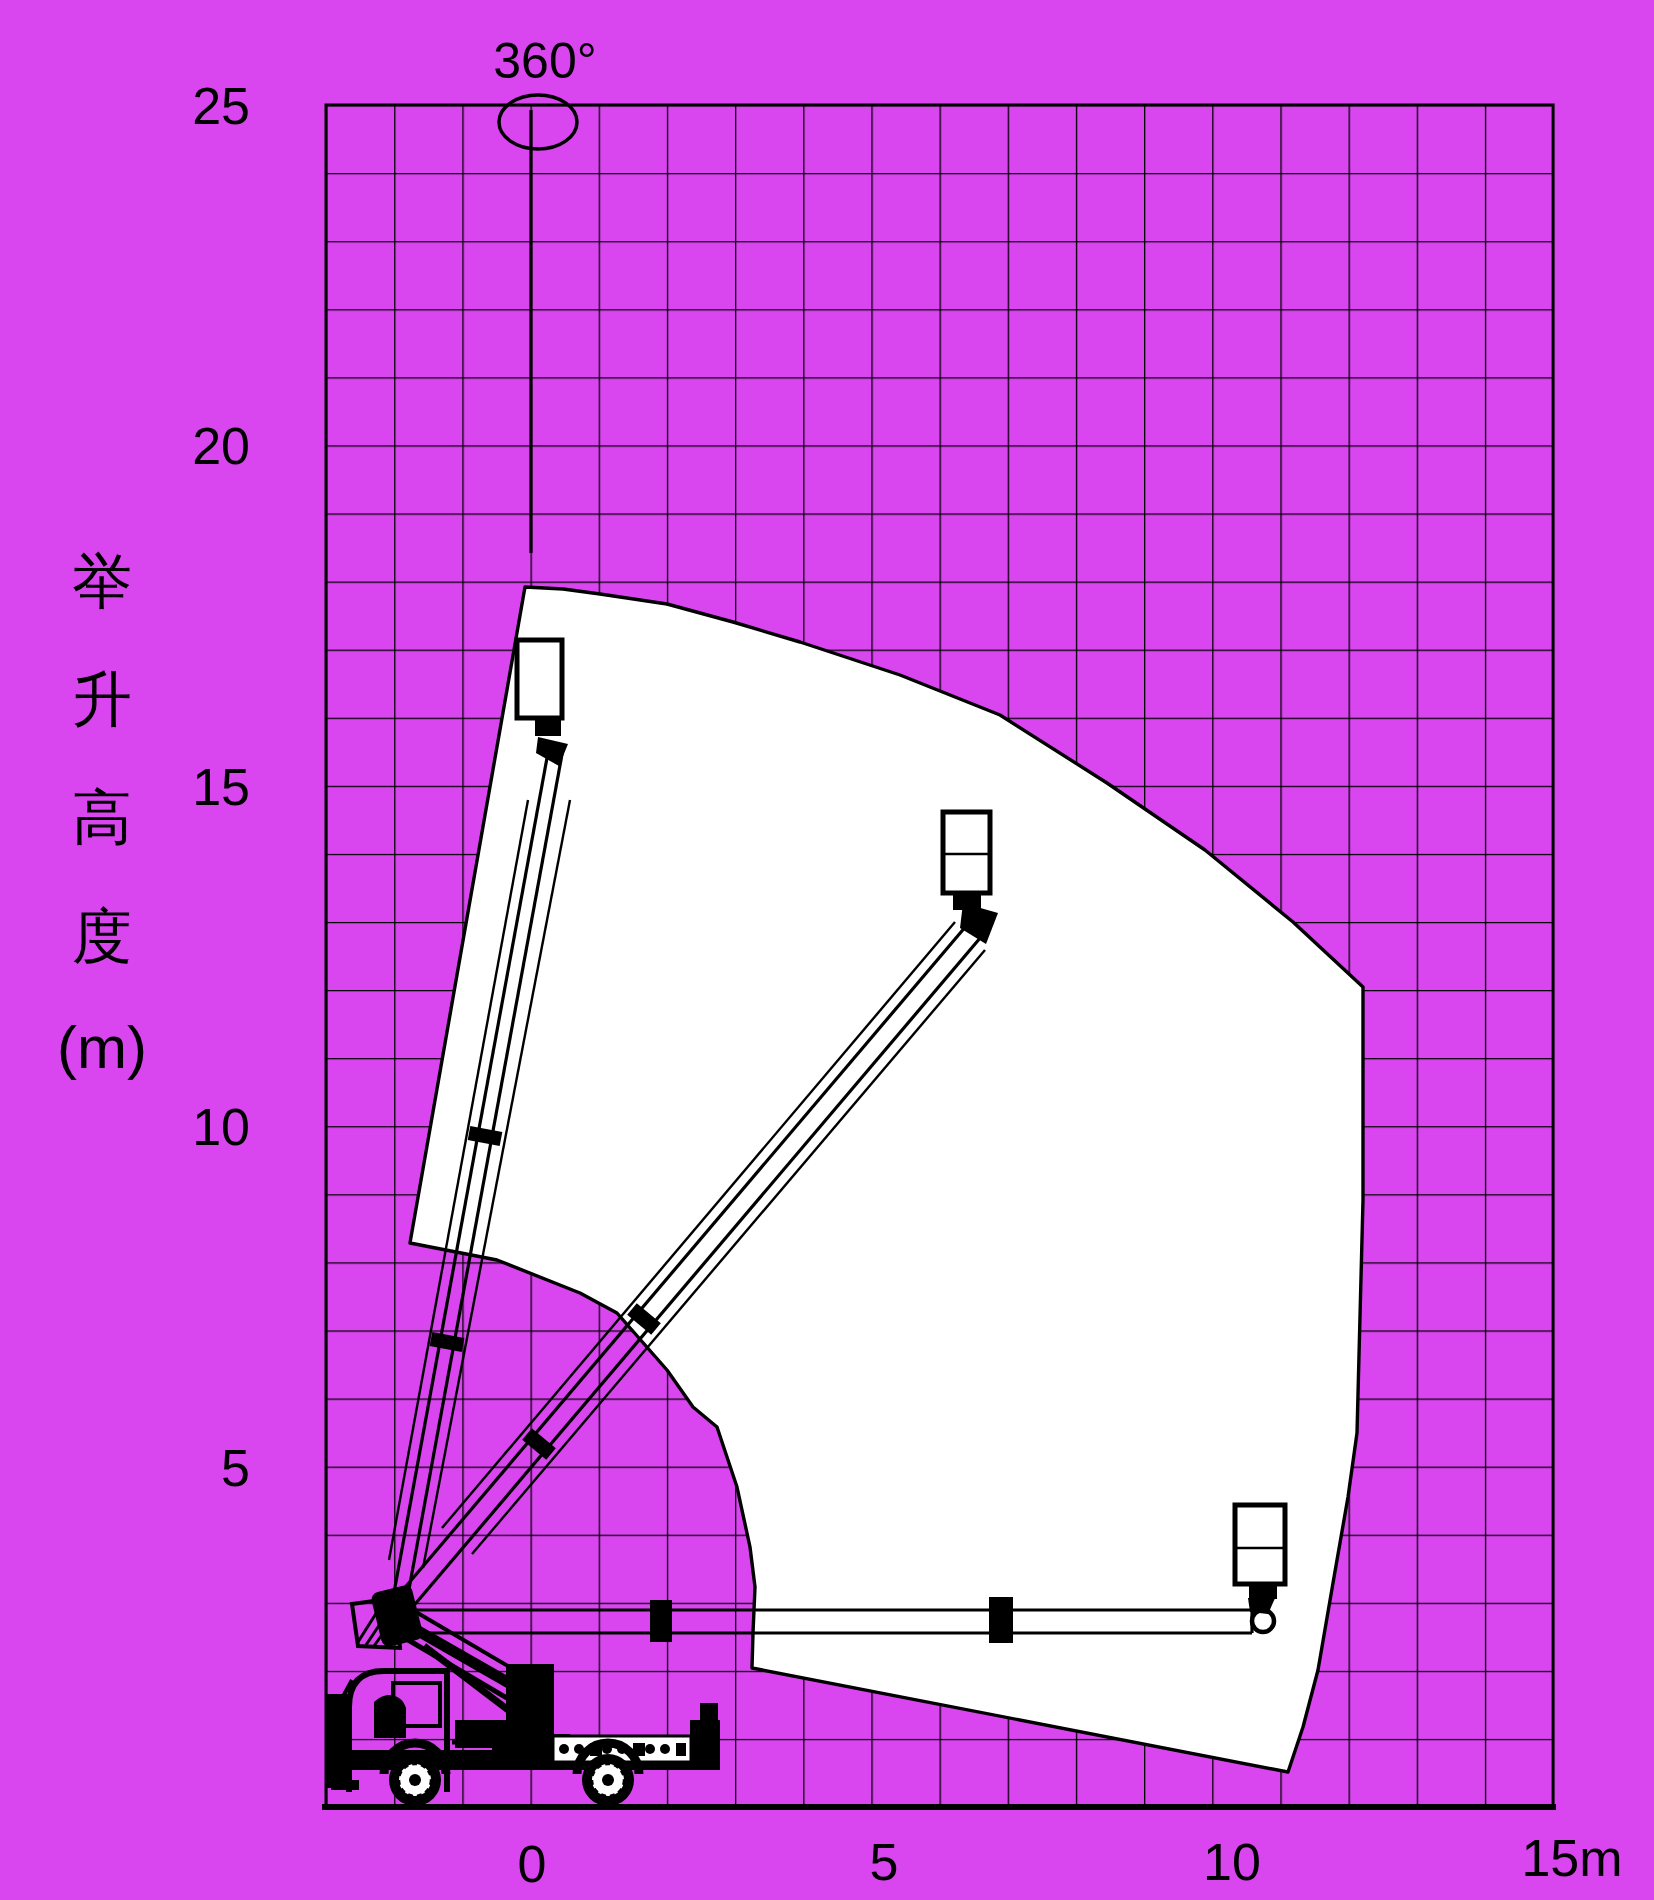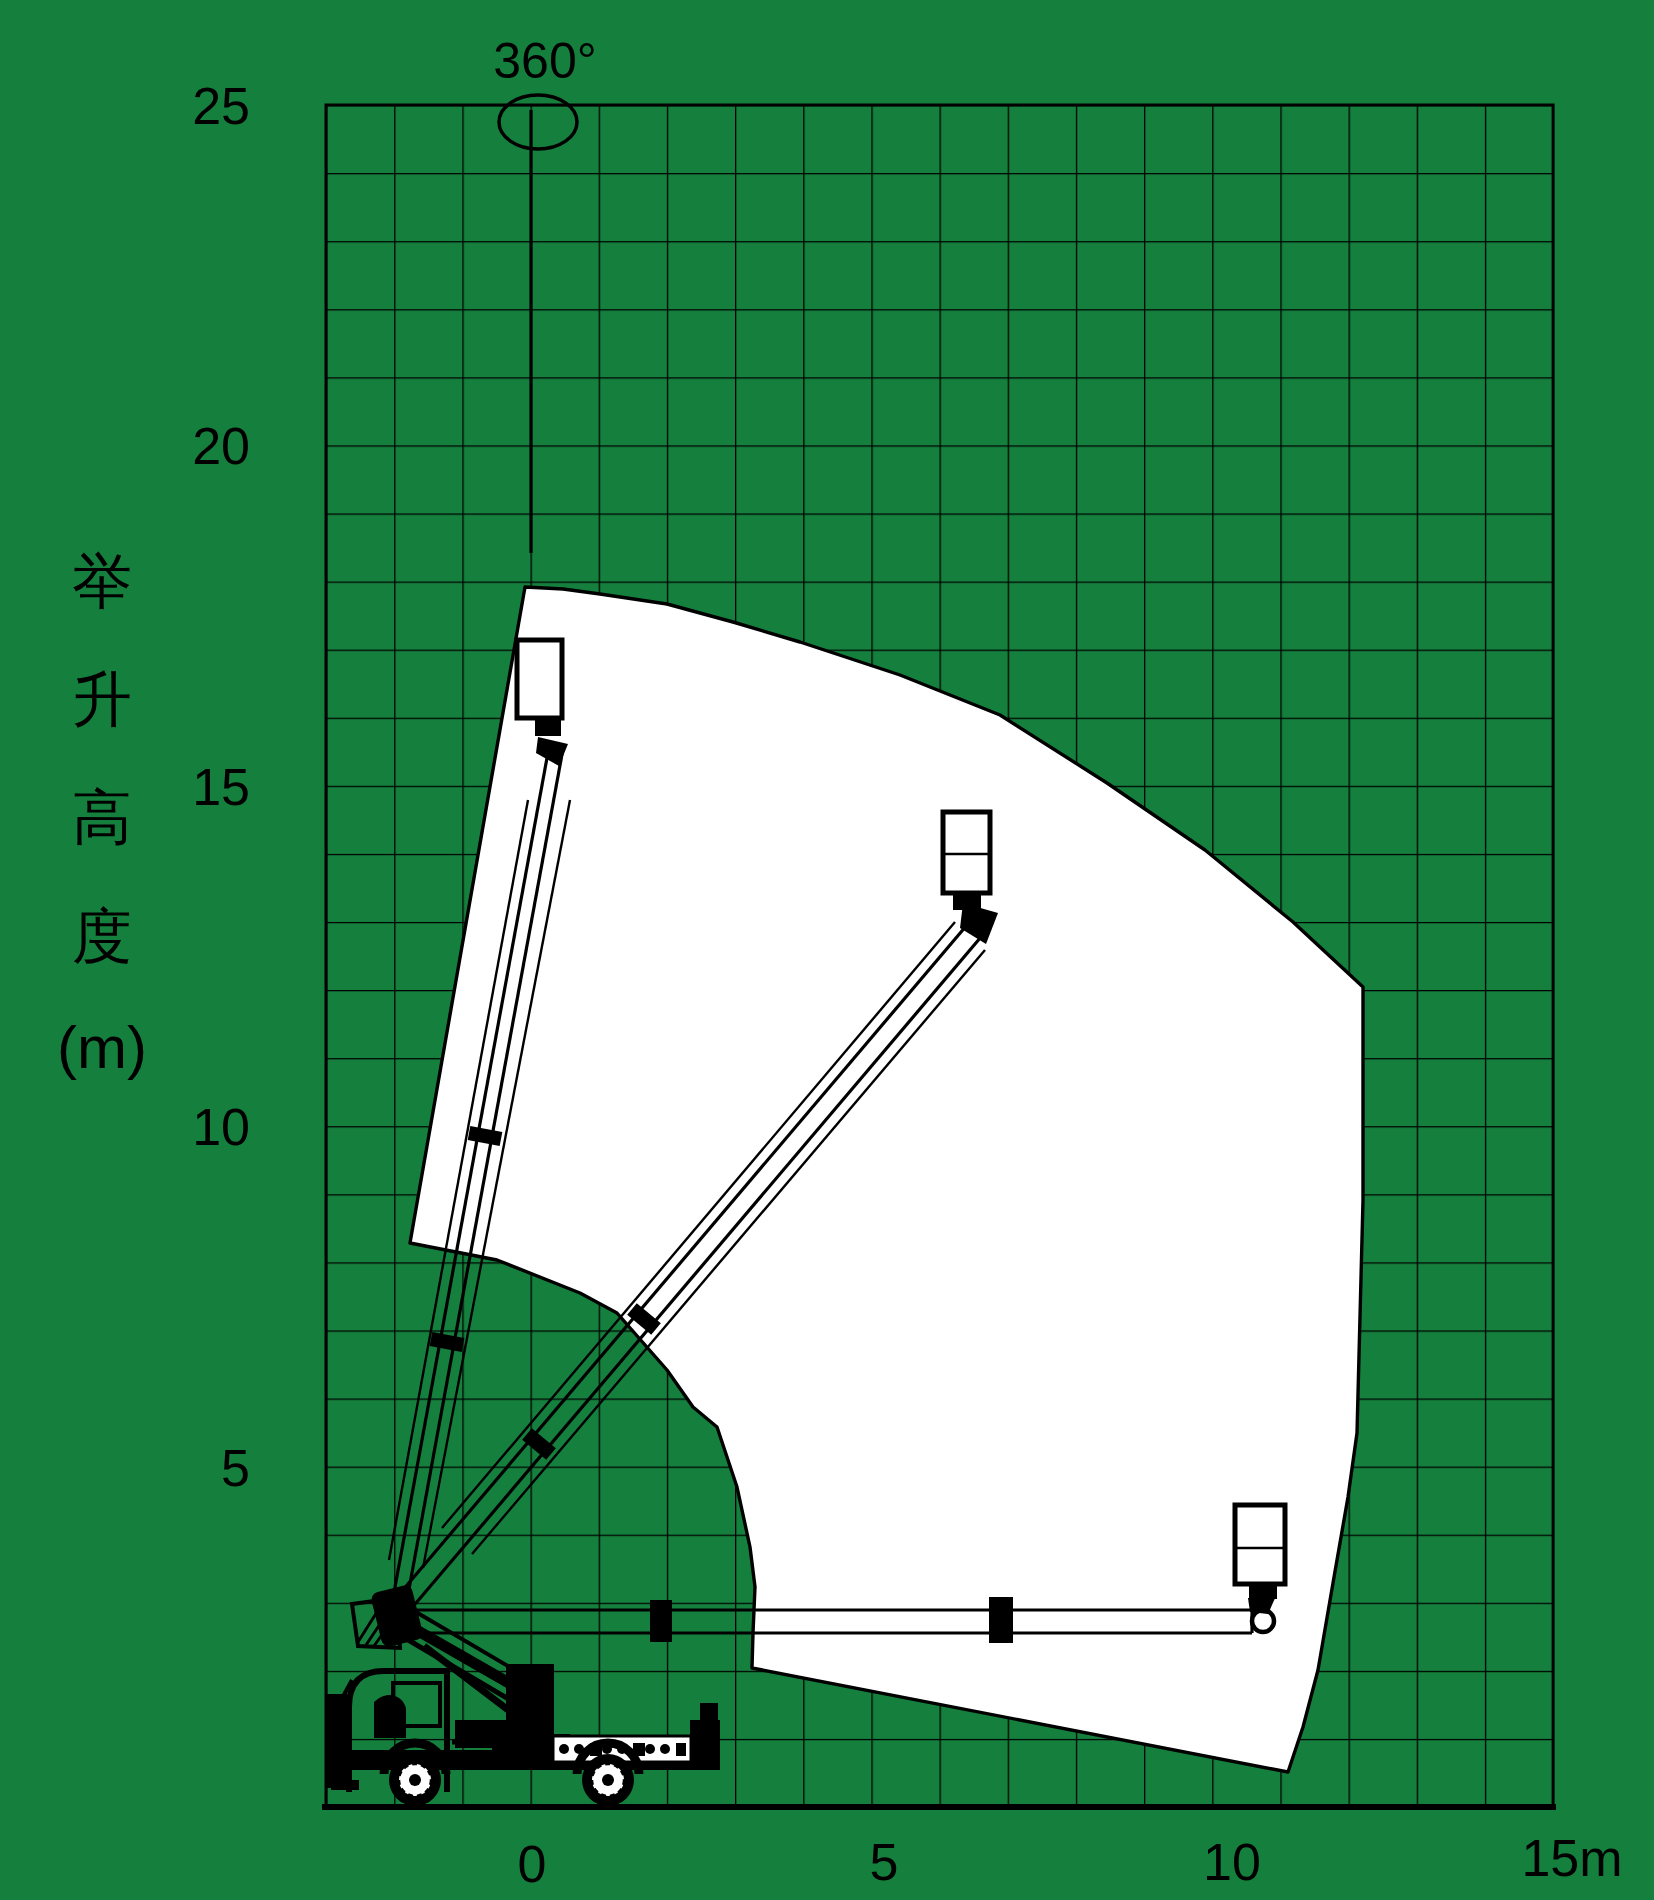--- a/index.html
+++ b/index.html
@@ -1,16 +1,16 @@
 <!DOCTYPE html>
 <html><head>
 <meta charset="utf-8">
 <style>
   html,body{margin:0;padding:0;background:#fff;}
-  .page{width:1654px;height:1900px;background:#15803d;position:relative;overflow:hidden;
+  .page{width:1654px;height:1900px;background:#d946ef;position:relative;overflow:hidden;
         font-family:"Liberation Sans",sans-serif;}
   svg{display:block;}
   text{fill:#000;}
   .tick{font-size:52px;}
   .cjk{font-size:60px;}
   .slew{font-size:50px;}
 </style>
 </head>
 <body>
 

